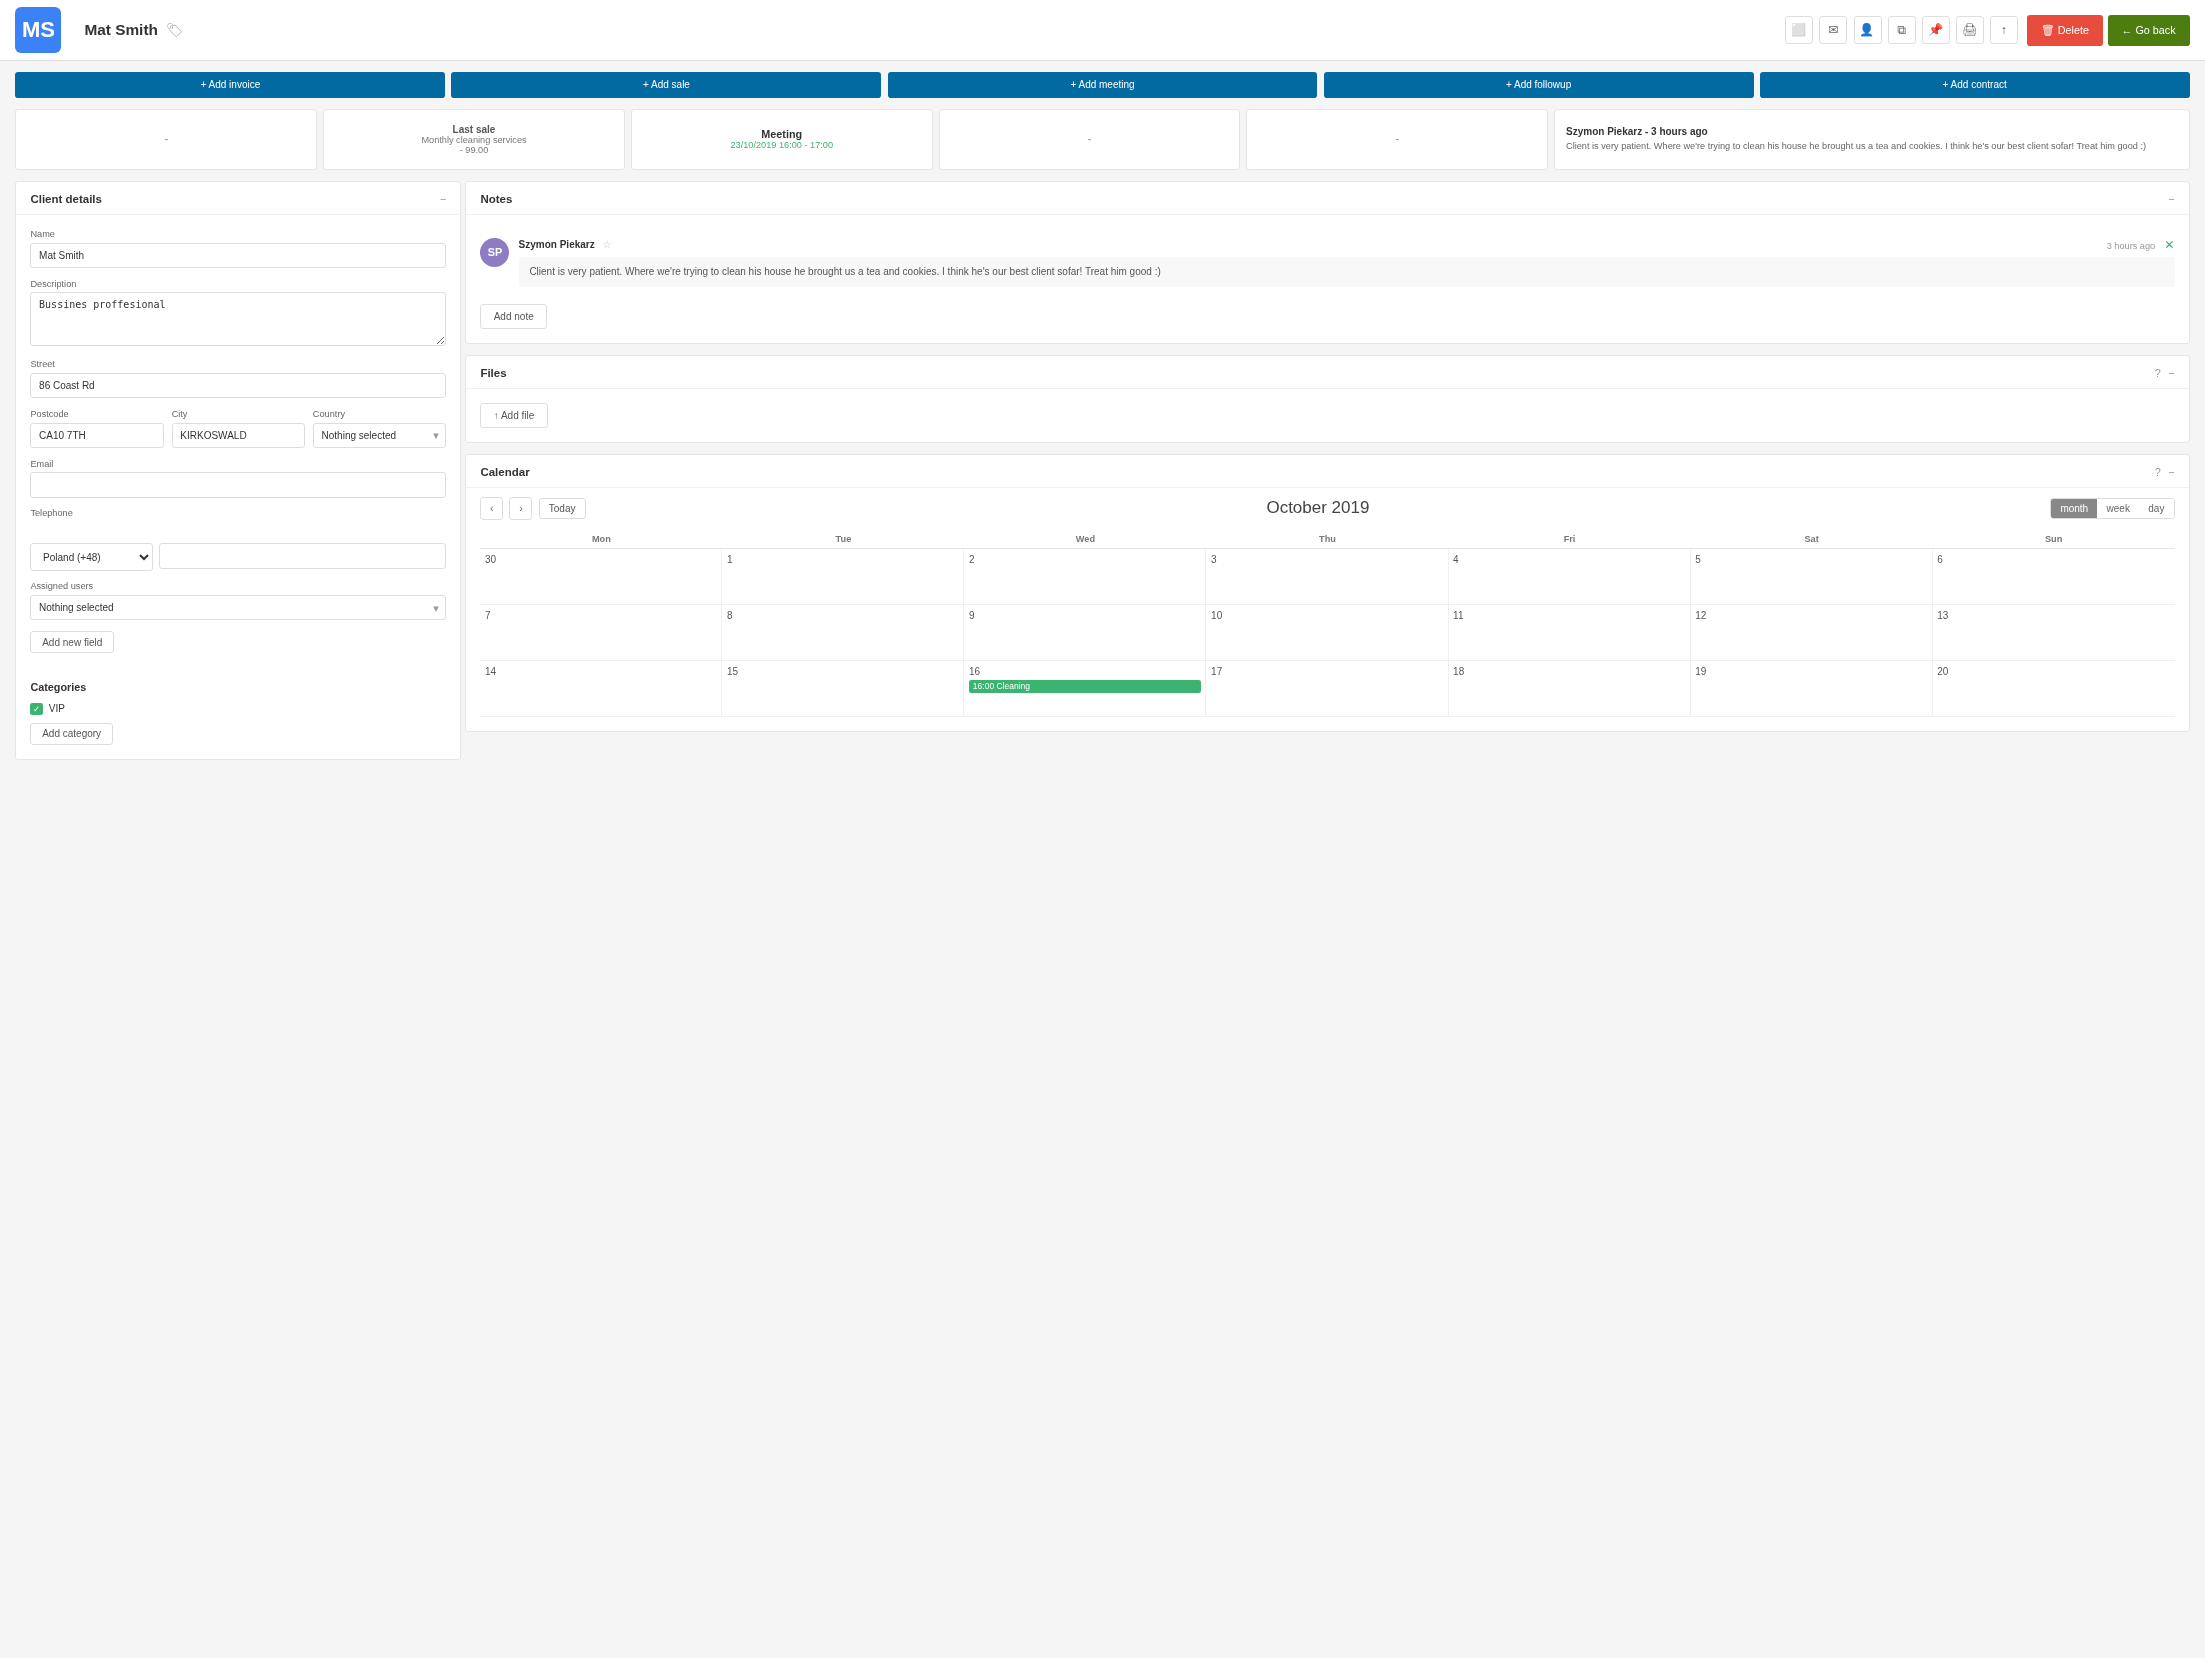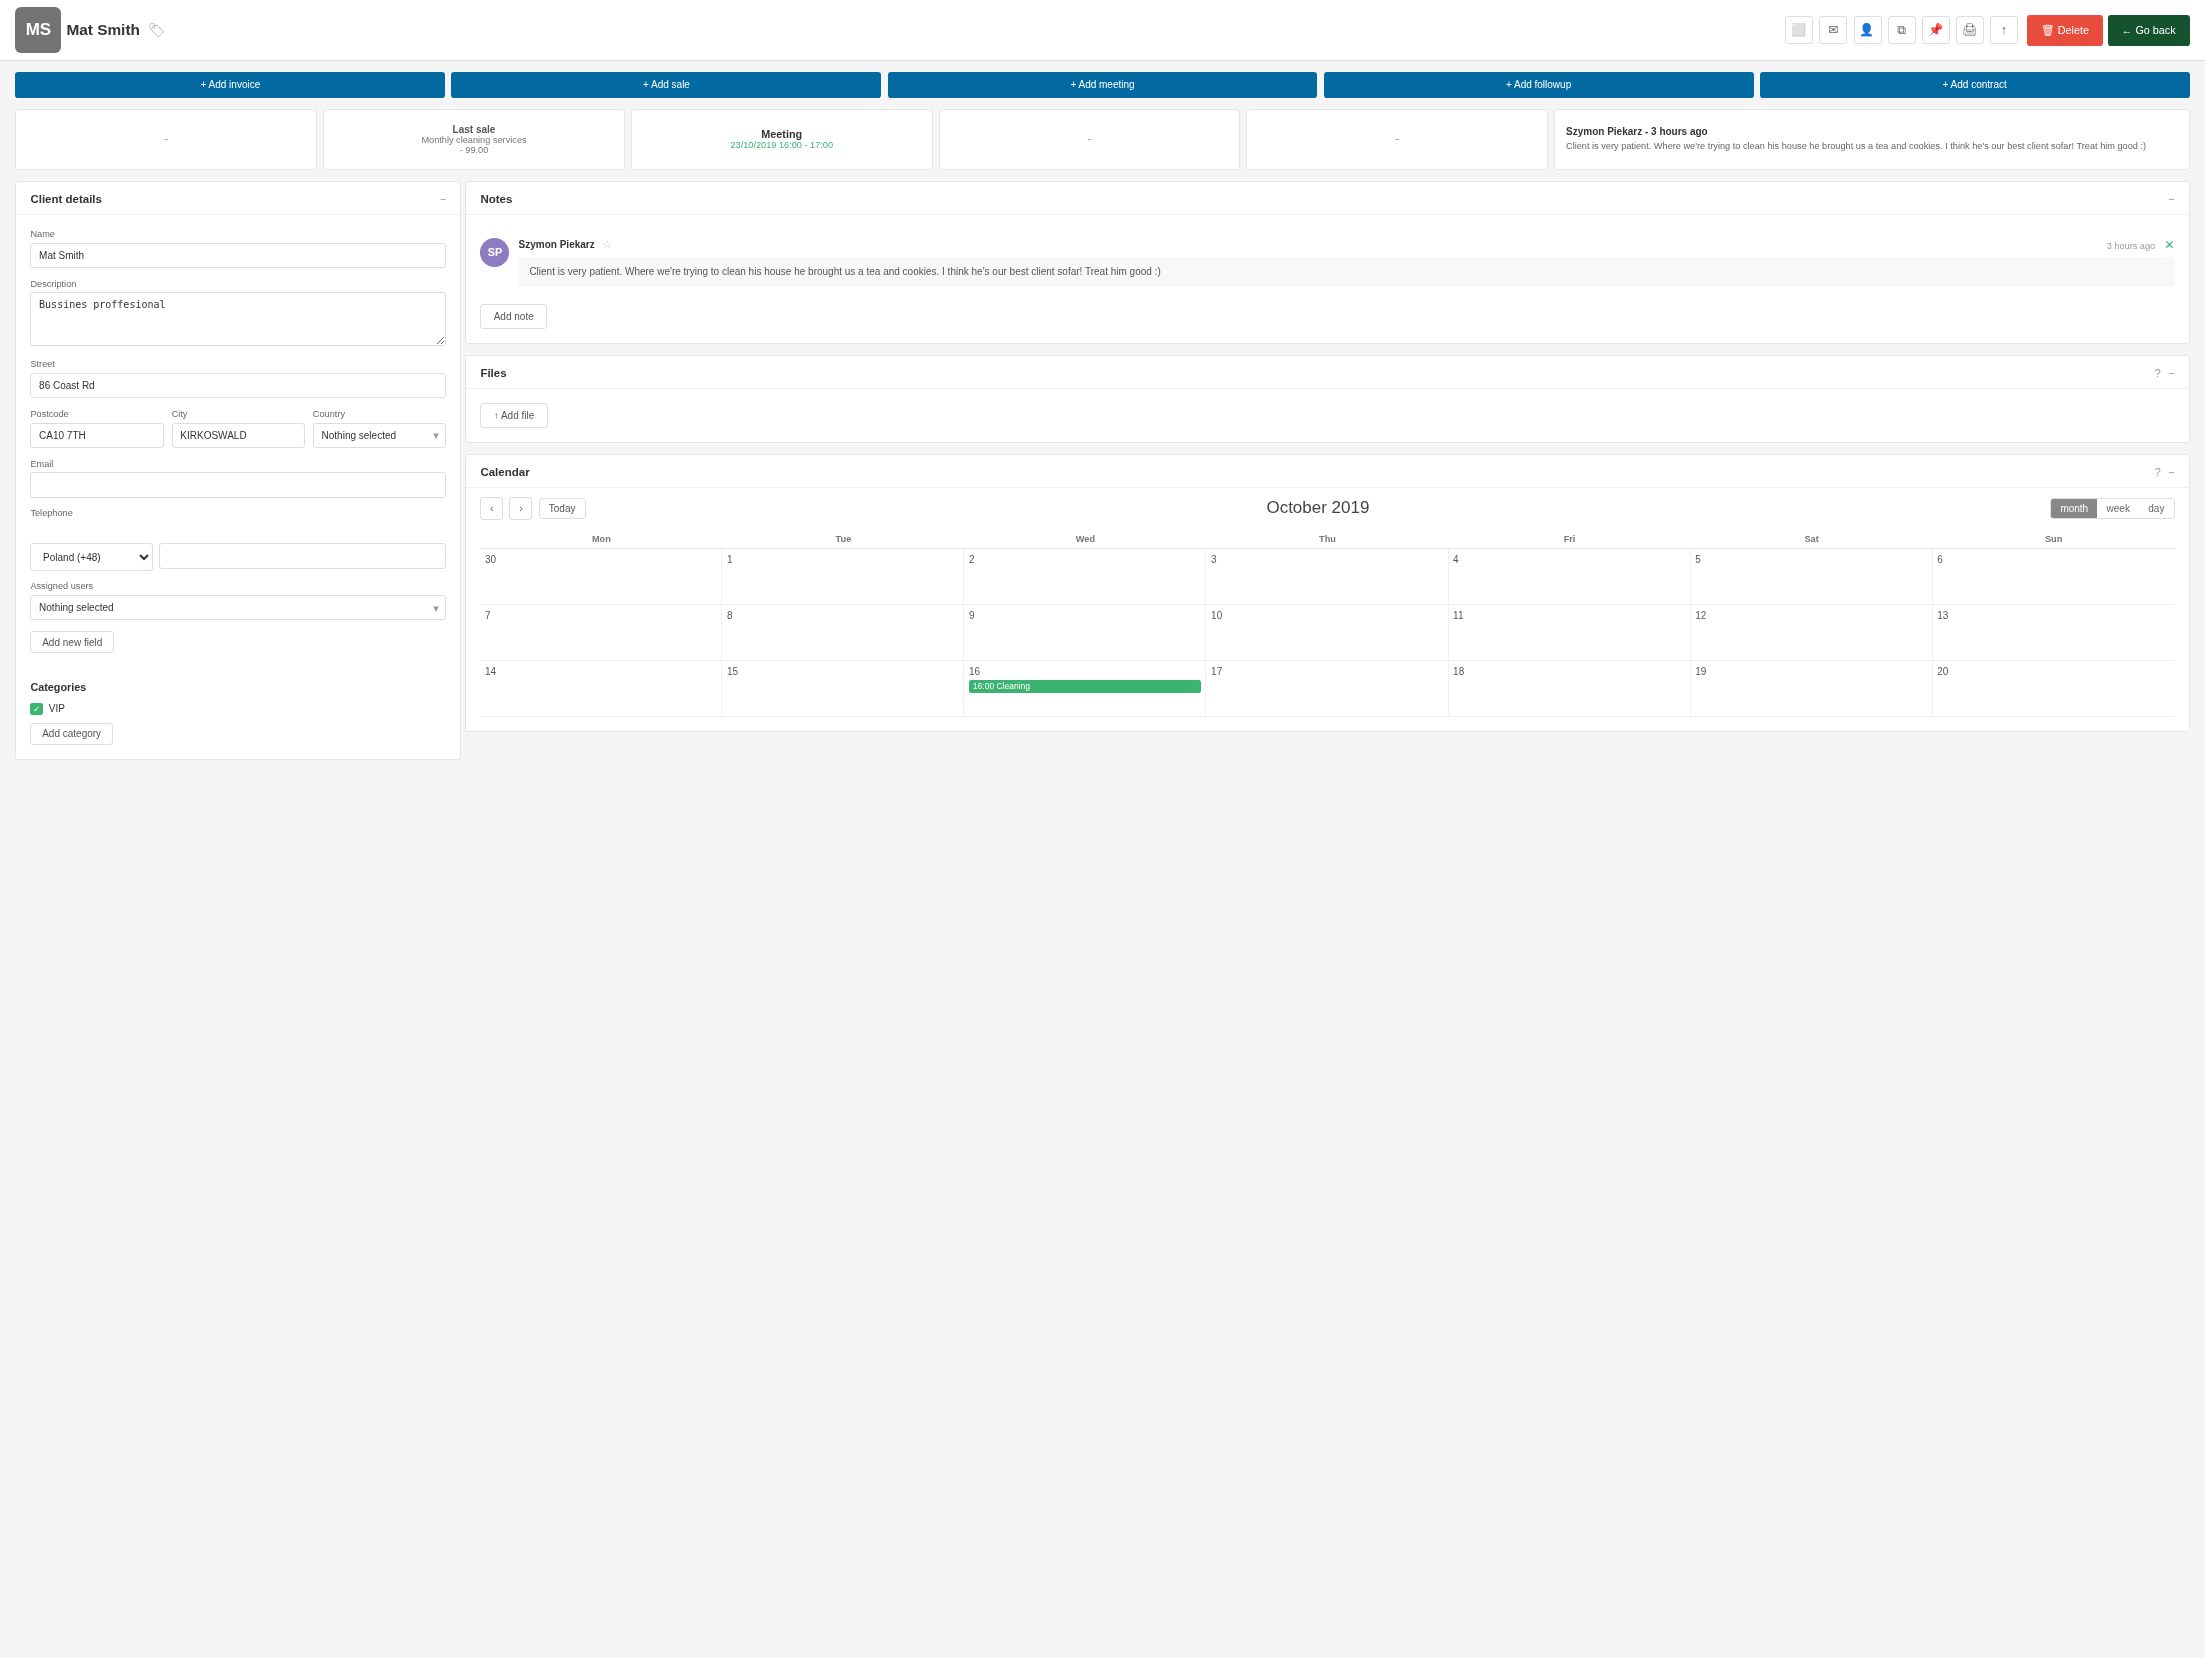--- a/index.html
+++ b/index.html
@@ -1,27 +1,27 @@
 <!DOCTYPE html>
 <html style="font-size:12.3px"><head>
   <meta charset="utf-8">
   <style>
     * { box-sizing: border-box; margin: 0; padding: 0; }
     body { font-family: -apple-system, BlinkMacSystemFont, 'Segoe UI', sans-serif; font-size: 10.8px; background: #f5f5f5; color: #333; }
 
     
     .header { background: #fff; display: flex; align-items: center; padding: 0 15.4px; height: 61px; border-bottom: 0.8px solid #e0e0e0; }
-    .avatar { width: 46px; height: 46px; background: #737373; border-radius: 6.1px; display: flex; align-items: center; justify-content: center; color: #fff; font-size: 17px; font-weight: bold; margin-right: 5px; flex-shrink: 0; }
+    .avatar { width: 46px; height: 46px; background: #3b82f6; border-radius: 6.1px; display: flex; align-items: center; justify-content: center; color: #fff; font-size: 22px; font-weight: bold; margin-right: 23px; flex-shrink: 0; }
     .header-name { font-size: 15.4px; font-weight: 600; margin-right: 7.7px; }
     .header-tag { color: #aaa; font-size: 14px; }
     .header-spacer { flex: 1; }
     .header-icons { display: flex; gap: 6.1px; align-items: center; margin-right: 9.2px; }
     .header-icon-btn { width: 28px; height: 28px; border: 0.8px solid #ddd; border-radius: 3.1px; background: #fff; display: flex; align-items: center; justify-content: center; cursor: pointer; color: #666; font-size: 12.3px; }
     .btn-delete { background: #e74c3c; color: #fff; border: none; padding: 0 14px; height: 31px; border-radius: 3.1px; cursor: pointer; font-size: 10.8px; font-weight: 500; margin-right: 4.6px; }
-    .btn-goback { background: #14532d; color: #fff; border: none; padding: 0 14px; height: 31px; border-radius: 3.1px; cursor: pointer; font-size: 10.8px; font-weight: 500; }
+    .btn-goback { background: #4d7c0f; color: #fff; border: none; padding: 0 14px; height: 31px; border-radius: 3.1px; cursor: pointer; font-size: 10.8px; font-weight: 500; }
 
     
     .action-bar { display: flex; gap: 6.1px; padding: 10.8px 15.4px; background: #f5f5f5; }
     .action-btn { flex: 1; background: #0369a1; color: #fff; border: none; padding: 7.7px 6.1px; border-radius: 3.1px; cursor: pointer; font-size: 10px; font-weight: 500; text-align: center; }
     .action-btn-wide { flex: 2; }
 
     
     .summary-row { display: flex; gap: 6.1px; padding: 0 15.4px 10.8px; background: #f5f5f5; }
     .summary-card { flex: 1; background: #fff; border-radius: 3.1px; border: 0.8px solid #e5e5e5; padding: 10.8px; min-height: 61px; display: flex; flex-direction: column; justify-content: center; align-items: center; }
     .summary-card-note { flex: 2.2; align-items: flex-start; }

